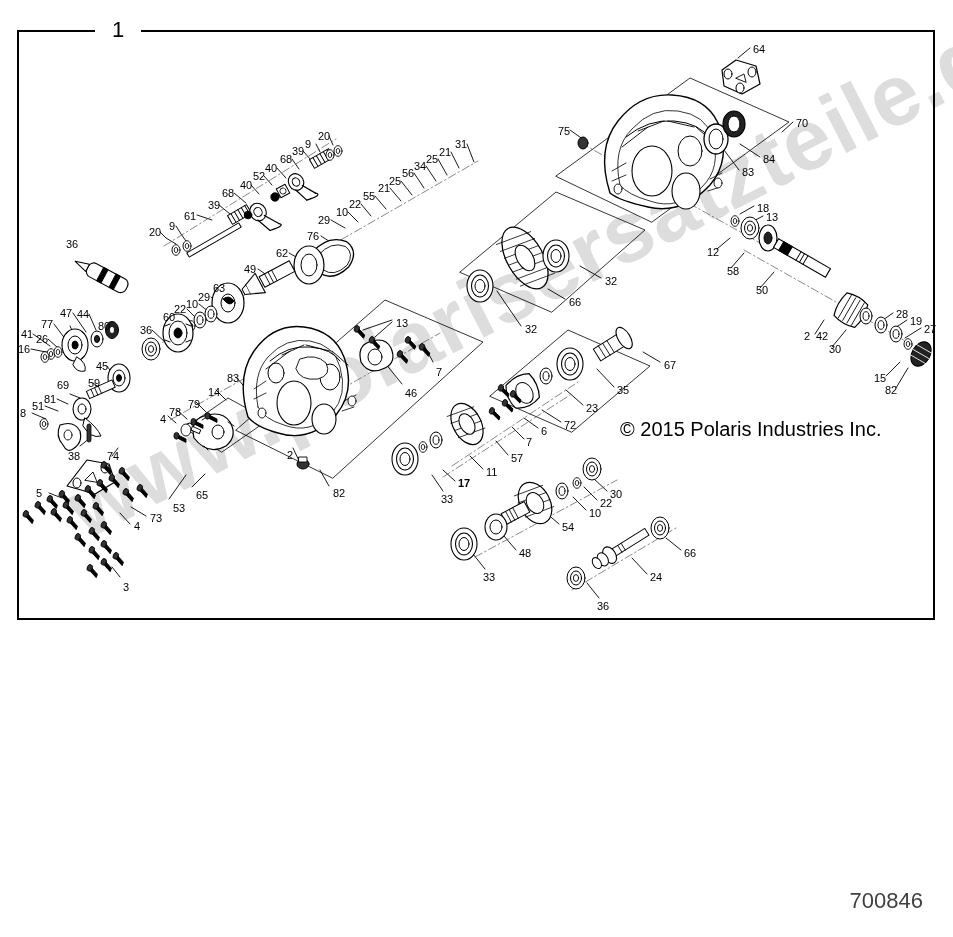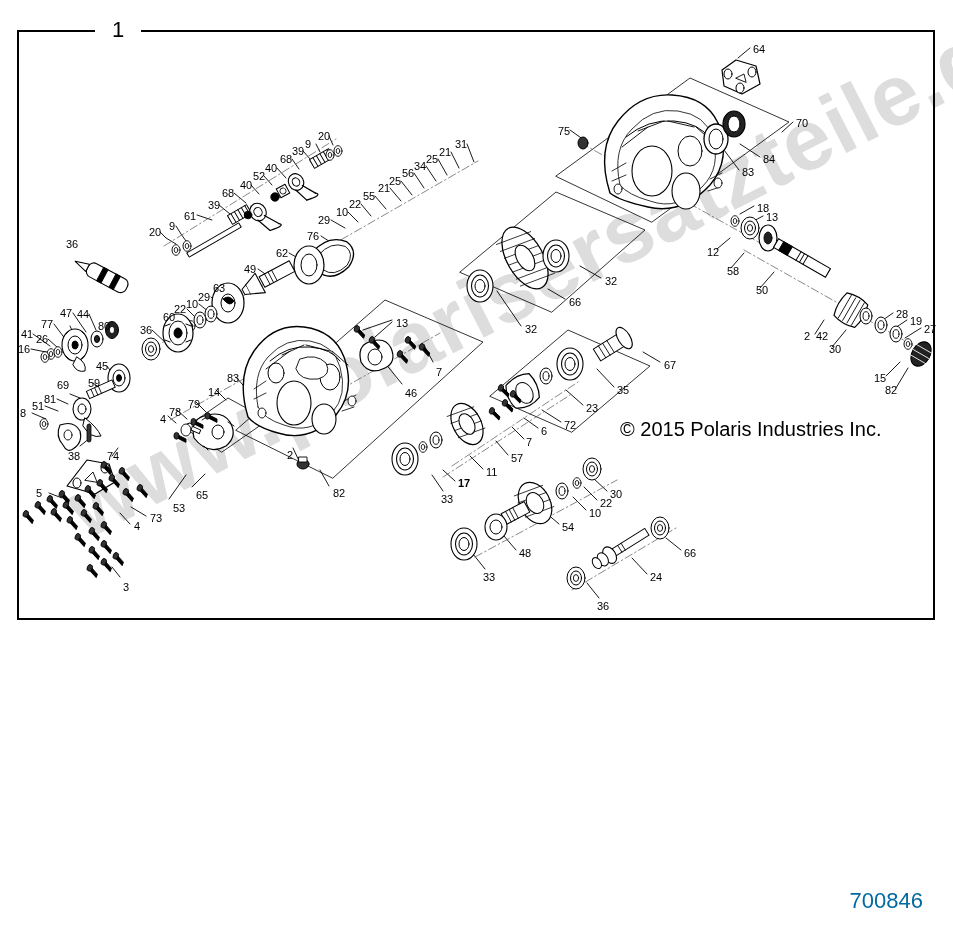--- a/index.html
+++ b/index.html
@@ -86,21 +86,21 @@
     z-index:6;
   }
 
   
   .diagram-id{
     position:absolute;
     right:30px; bottom:24px;
     font-size:22px;
     line-height:24px;
     font-family:"Liberation Sans", sans-serif;
-    color:#0369a1;
+    color:#404040;
     z-index:6;
   }
 </style>
 </head>
 <body>
 
 <div id="stage">
 
   <div class="watermark">www.polarisersatzteile.de</div>
 

